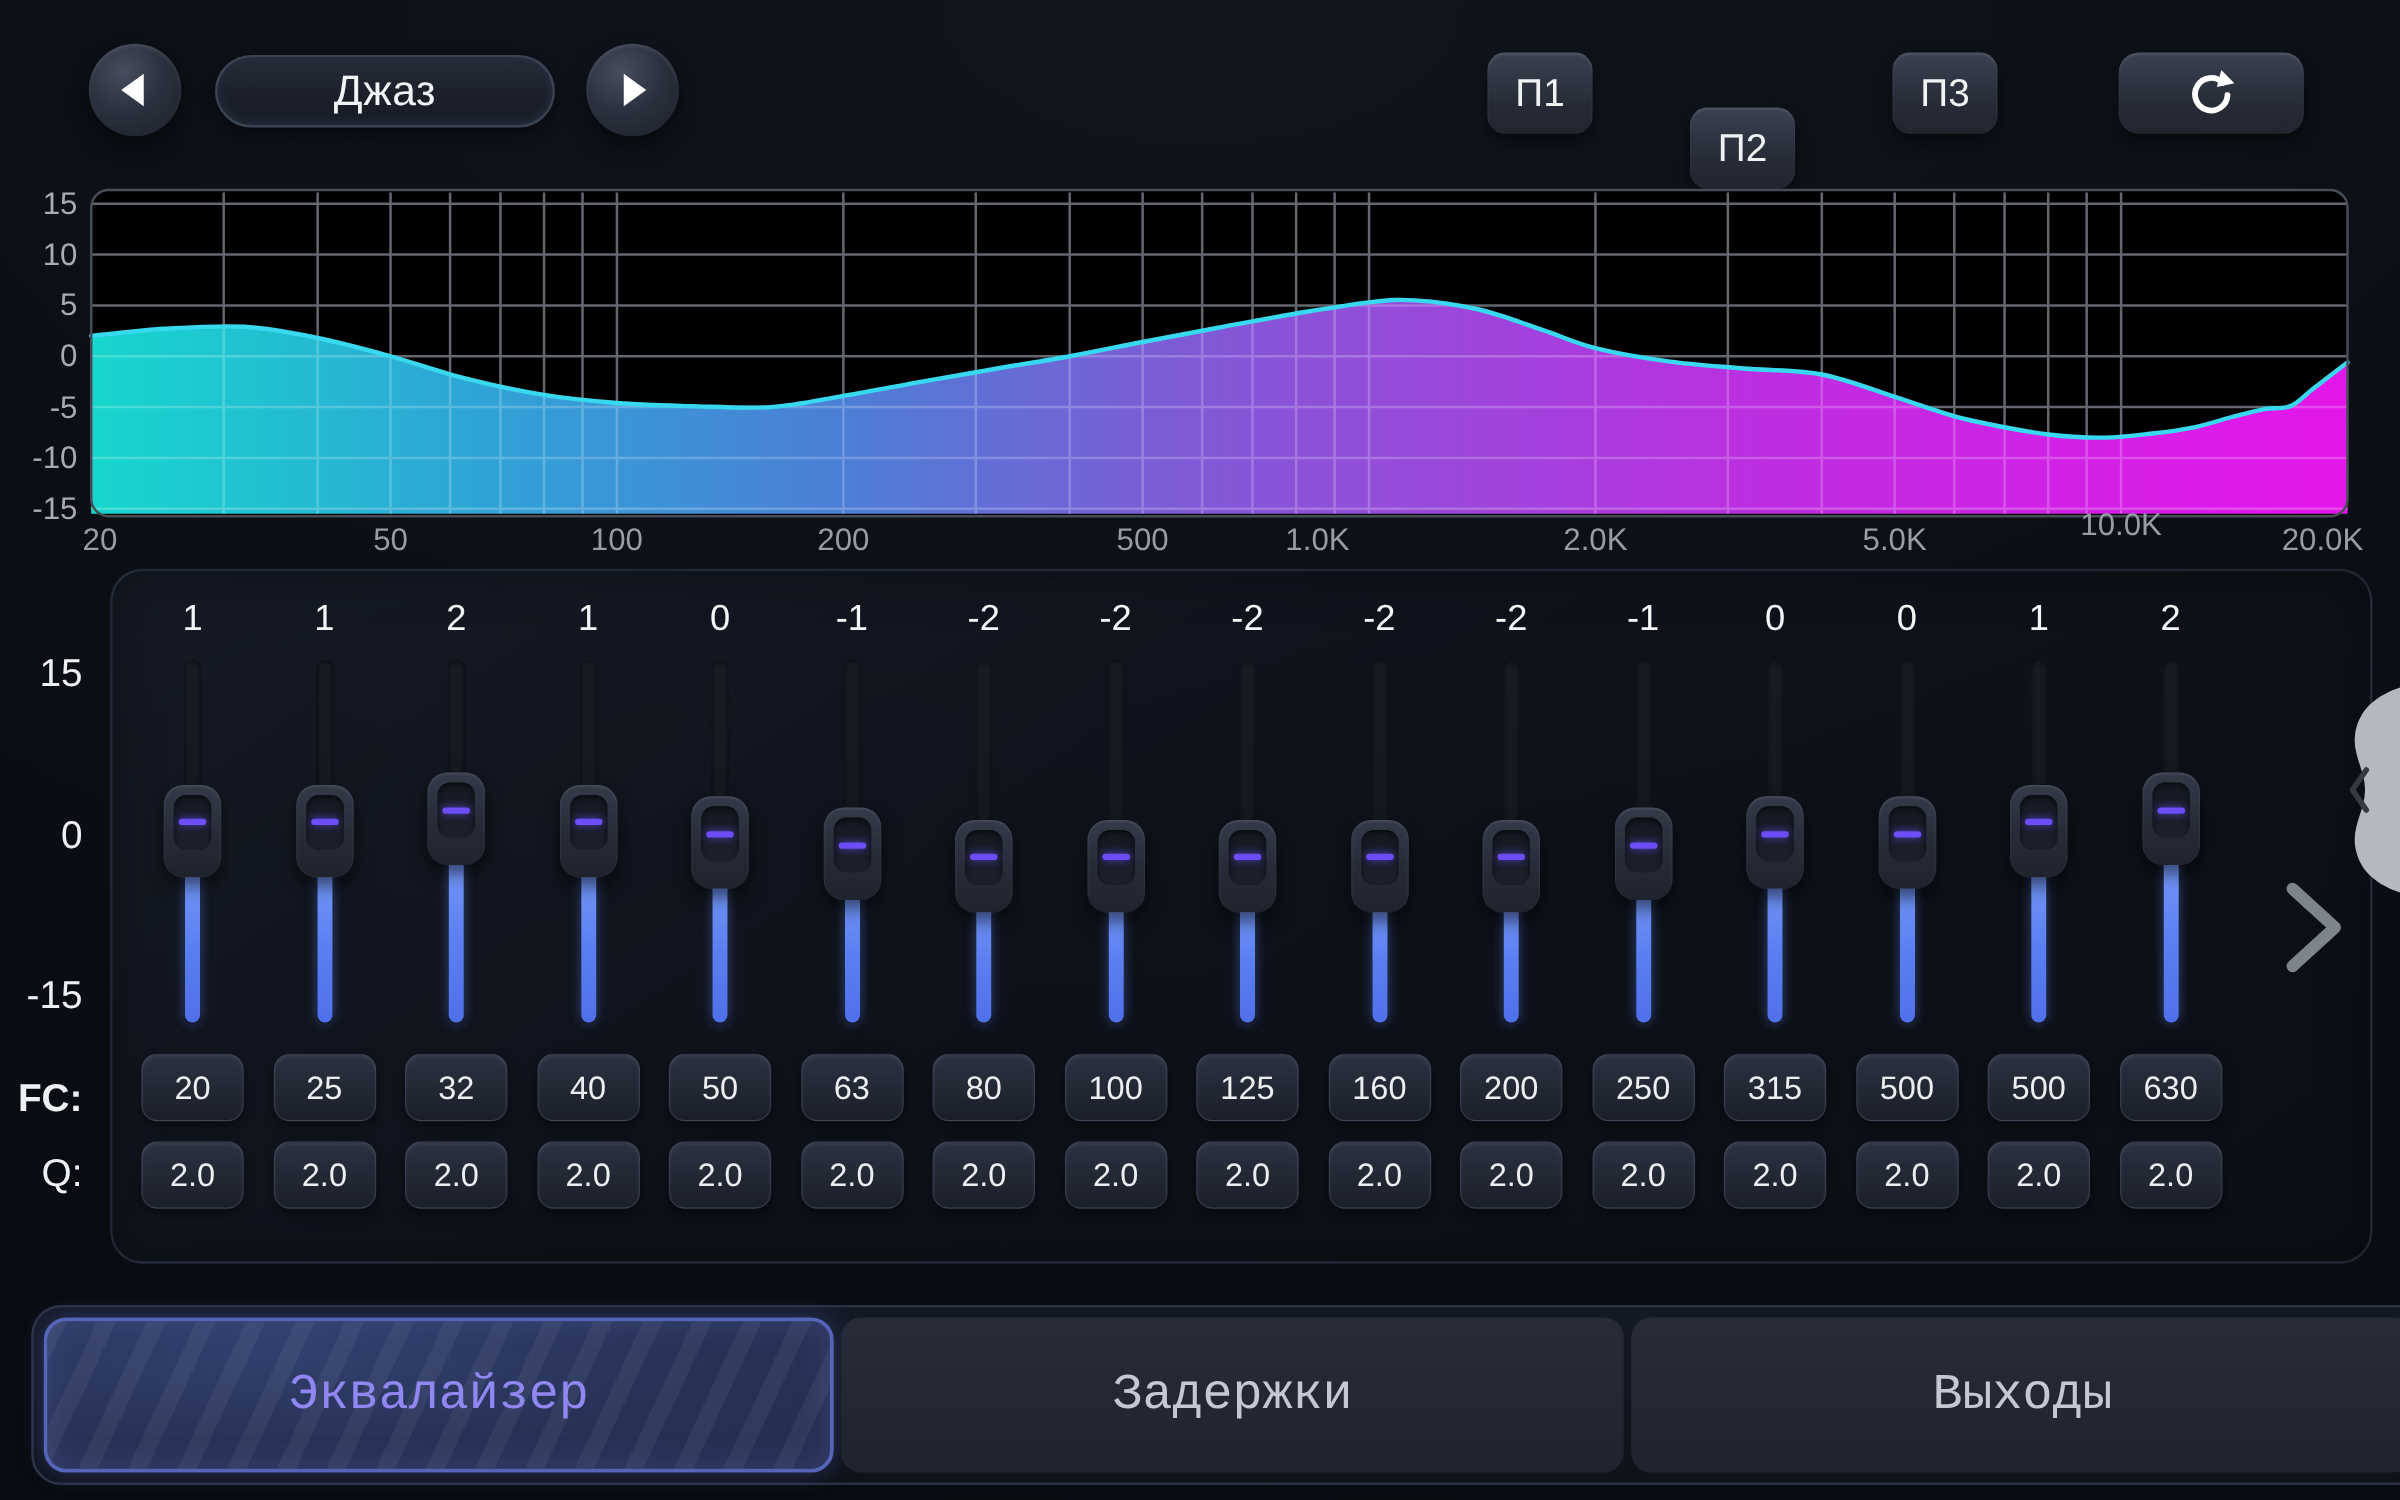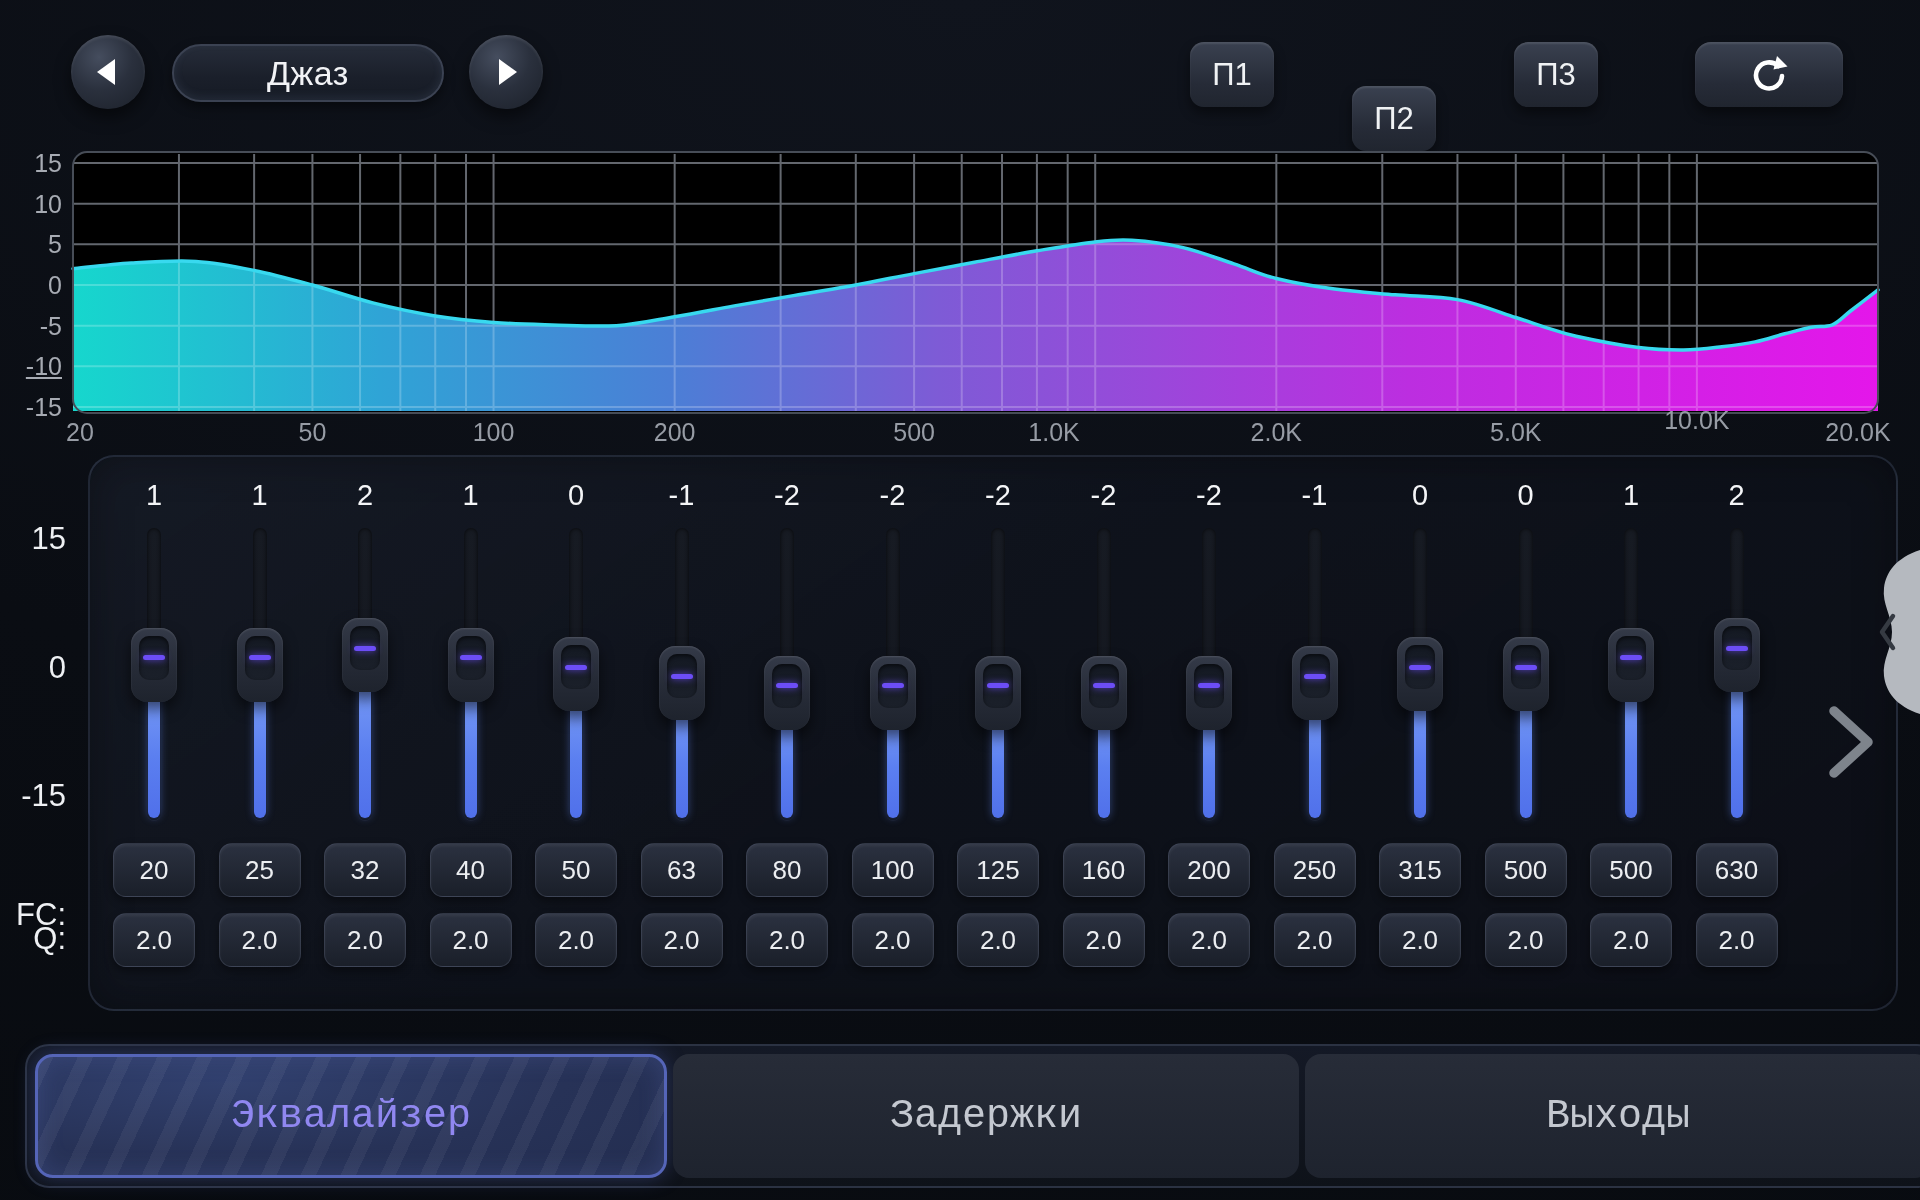--- a/index.html
+++ b/index.html
@@ -234,40 +234,40 @@
       </g>
       <path d="M73.0,268.7C82.7,267.8 110.8,264.3 131.3,263.0C151.8,261.8 175.3,260.2 195.8,261.4C216.3,262.6 234.7,266.4 254.1,270.4C273.6,274.3 292.6,279.6 312.4,285.0C332.2,290.4 352.3,297.7 372.8,302.9C393.3,308.0 415.1,312.7 435.2,315.9C455.4,319.2 474.1,320.9 493.5,322.4C513.0,323.9 531.4,324.3 551.9,324.9C572.3,325.4 595.9,327.0 616.4,325.7C636.8,324.3 655.2,320.0 674.7,316.7C694.1,313.5 713.2,309.7 733.0,306.1C752.8,302.6 772.9,299.1 793.4,295.6C813.8,292.0 835.7,288.7 855.8,285.0C875.9,281.3 894.3,277.4 914.1,273.6C933.9,269.8 954.0,266.0 974.5,262.2C995.0,258.4 1016.8,254.2 1036.9,250.8C1057.0,247.5 1079.4,243.7 1095.2,241.9C1111.0,240.1 1117.1,239.3 1131.7,240.3C1146.4,241.2 1166.1,243.7 1183.1,247.6C1200.2,251.5 1218.3,258.7 1233.9,263.9C1249.4,269.0 1259.5,274.3 1276.3,278.5C1293.1,282.7 1314.9,286.4 1334.6,289.1C1354.4,291.8 1374.6,293.0 1395.0,294.8C1415.5,296.5 1437.3,295.8 1457.5,299.6C1477.6,303.4 1501.1,312.9 1515.8,317.5C1530.4,322.1 1535.3,324.2 1545.4,327.3C1555.4,330.4 1560.6,332.8 1576.2,336.2C1591.7,339.6 1620.7,345.3 1638.6,347.6C1656.5,349.9 1669.6,350.2 1683.5,350.1C1697.3,349.9 1709.8,348.2 1721.8,346.8C1733.7,345.5 1744.7,344.1 1755.2,341.9C1765.7,339.8 1775.4,336.2 1784.8,333.8C1794.2,331.4 1803.5,328.8 1811.4,327.3C1819.3,325.8 1825.9,327.6 1832.4,324.9C1839.0,322.1 1842.9,316.9 1850.5,311.0C1858.1,305.2 1873.4,293.4 1878.0,289.9" fill="none" stroke="#38d9ef" stroke-width="3.5" stroke-linecap="round"></path>
       <rect x="73" y="152" width="1805" height="261" rx="14" fill="none" stroke="#474d57" stroke-width="2"></rect>
     </svg>
   <div id="graph-yticks">
       <div class="ytick" style="top: 151.005px;">15</div>
       <div class="ytick" style="top: 191.67px;">10</div>
       <div class="ytick" style="top: 232.335px;">5</div>
       <div class="ytick" style="top: 273px;">0</div>
       <div class="ytick" style="top: 313.665px;">-5</div>
-      <div class="ytick" style="top: 354.33px; text-decoration: underline;">-10</div>
+      <div class="ytick" style="top: 354.33px;">-10</div>
       <div class="ytick" style="top: 394.995px;">-15</div>
     </div>
   <div id="graph-xticks">
       <div class="xtick" style="left: 80px; top: 420px;">20</div>
       <div class="xtick" style="left: 312.427px; top: 420px;">50</div>
       <div class="xtick" style="left: 493.547px; top: 420px;">100</div>
       <div class="xtick" style="left: 674.667px; top: 420px;">200</div>
       <div class="xtick" style="left: 914.094px; top: 420px;">500</div>
       <div class="xtick" style="left: 1054px; top: 420px;">1.0K</div>
       <div class="xtick" style="left: 1276.33px; top: 420px;">2.0K</div>
       <div class="xtick" style="left: 1515.76px; top: 420px;">5.0K</div>
       <div class="xtick" style="left: 1696.88px; top: 408px;">10.0K</div>
       <div class="xtick" style="left: 1858px; top: 420px;">20.0K</div>
     </div>
 
   <div class="scale-label" style="top:523px;">15</div>
   <div class="scale-label" style="top:652px;">0</div>
   <div class="scale-label" style="top:780px;">-15</div>
-  <div class="scale-label" style="top:899px;">FC:</div>
+  <div class="scale-label" style="top:863px;font-weight:bold;">FC:</div>
   <div class="scale-label" style="top:923px;">Q:</div>
 
   <div class="eq-panel">
     <div id="bands">
         <div class="band" style="left: 11px;">
           <div class="band-value">1</div>
           <div class="trackwrap">
             <div class="track-bg"></div>
             <div class="track-fill" style="top: 130.667px;"></div>
             <div class="knob" style="top: 93.6667px;">

